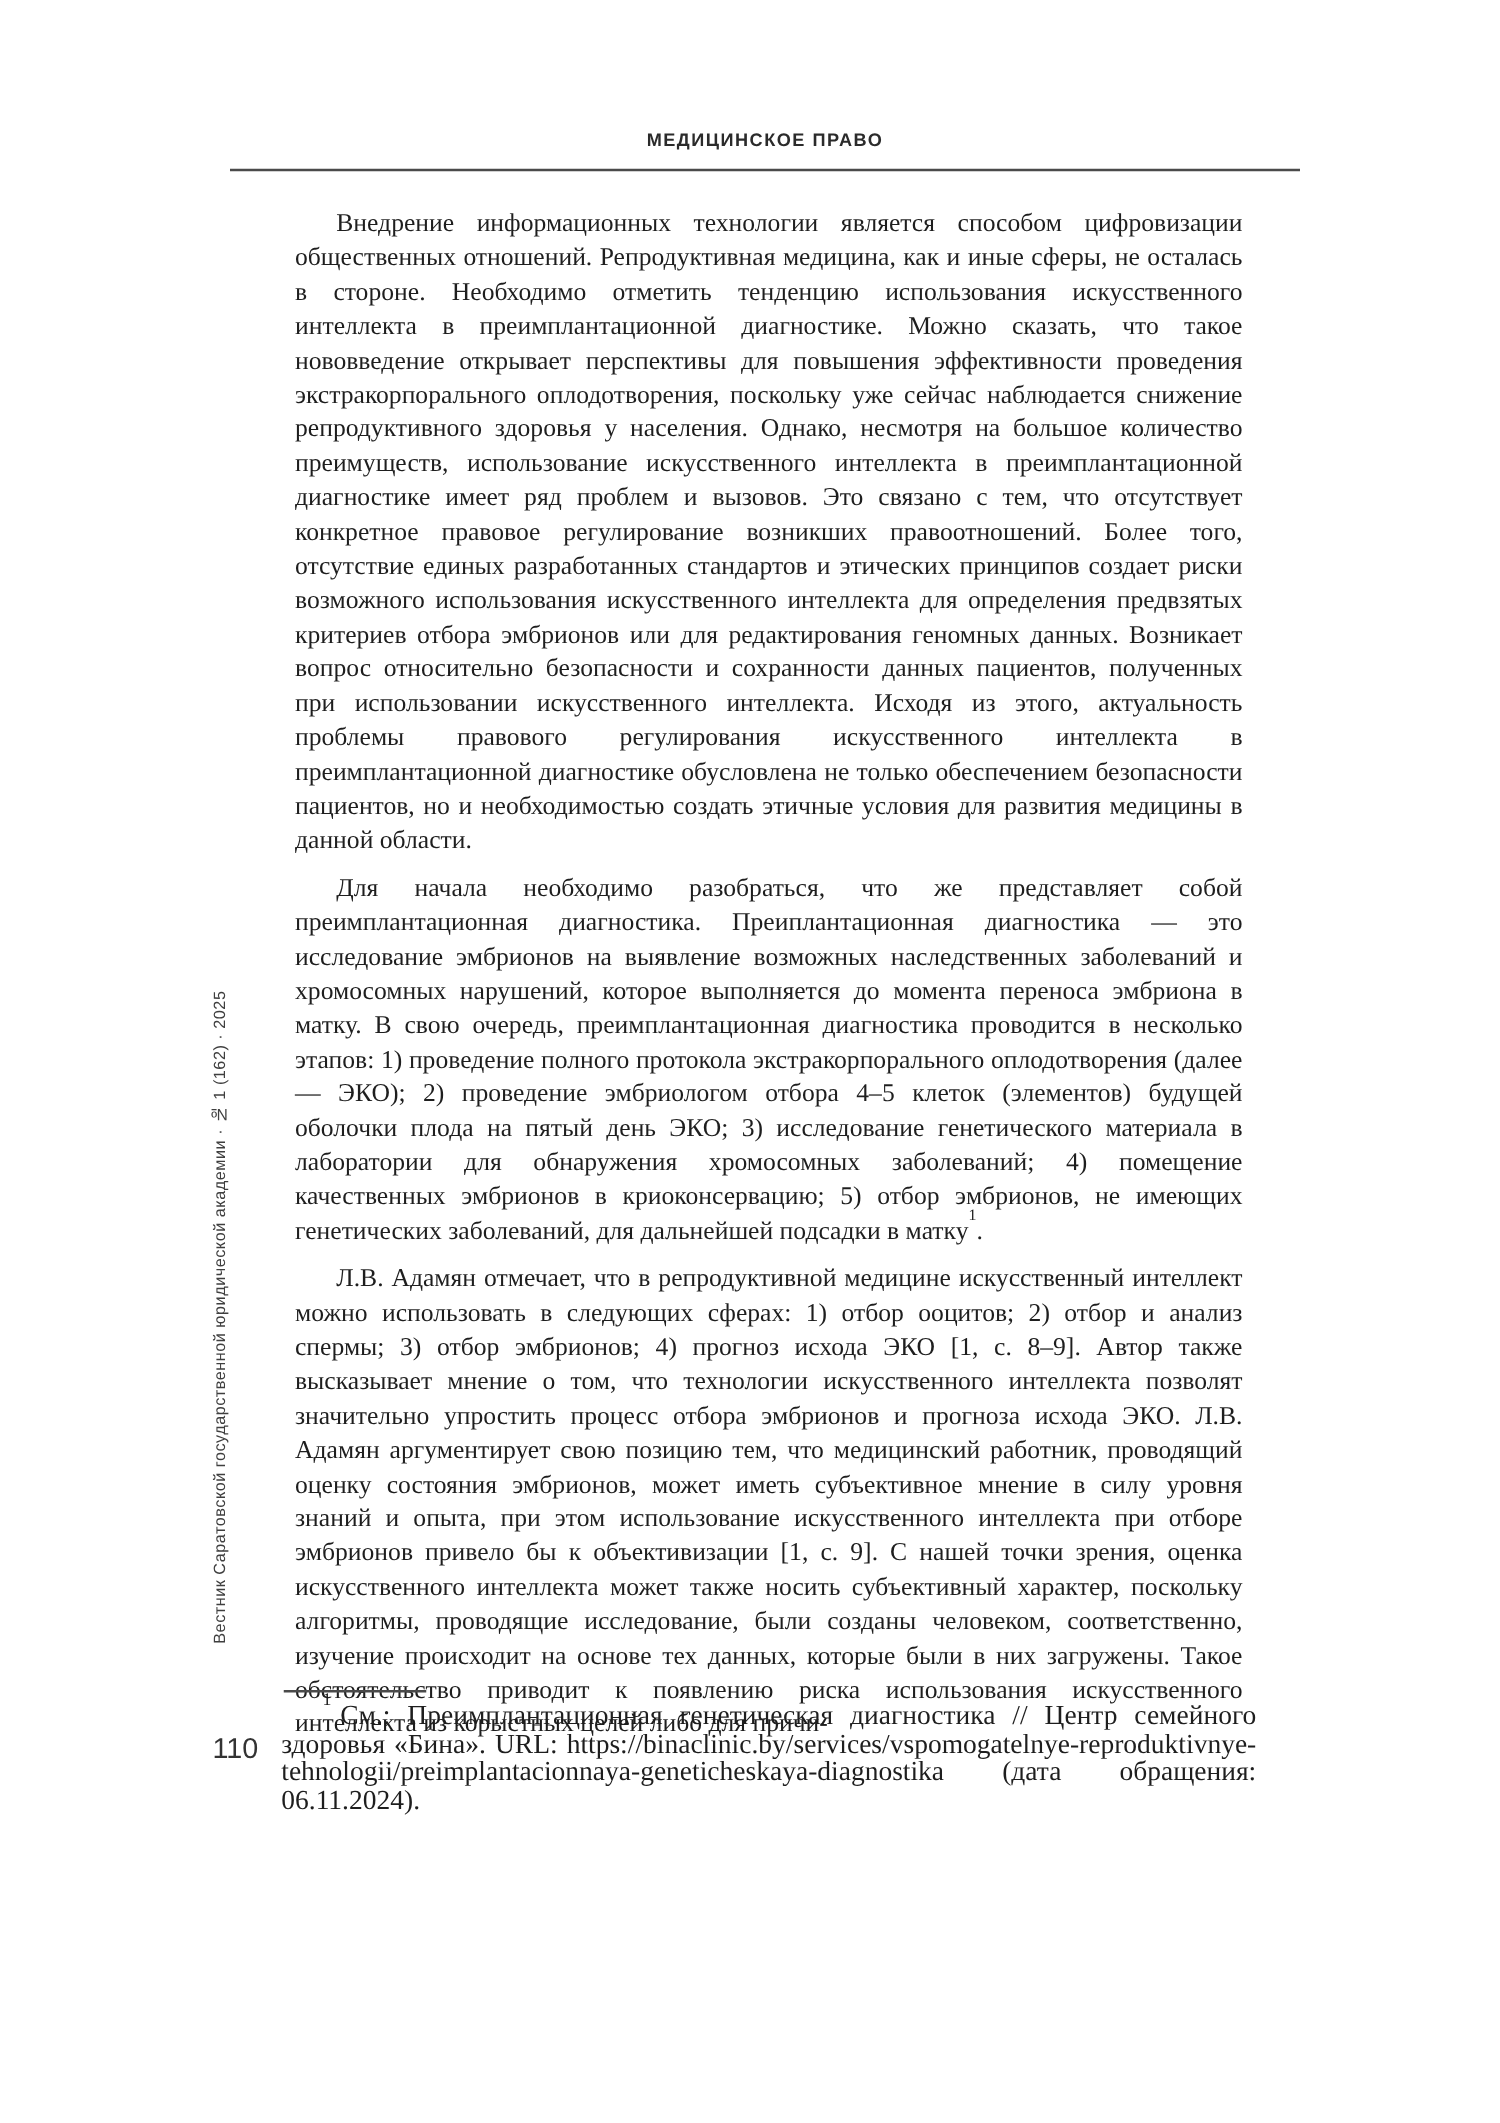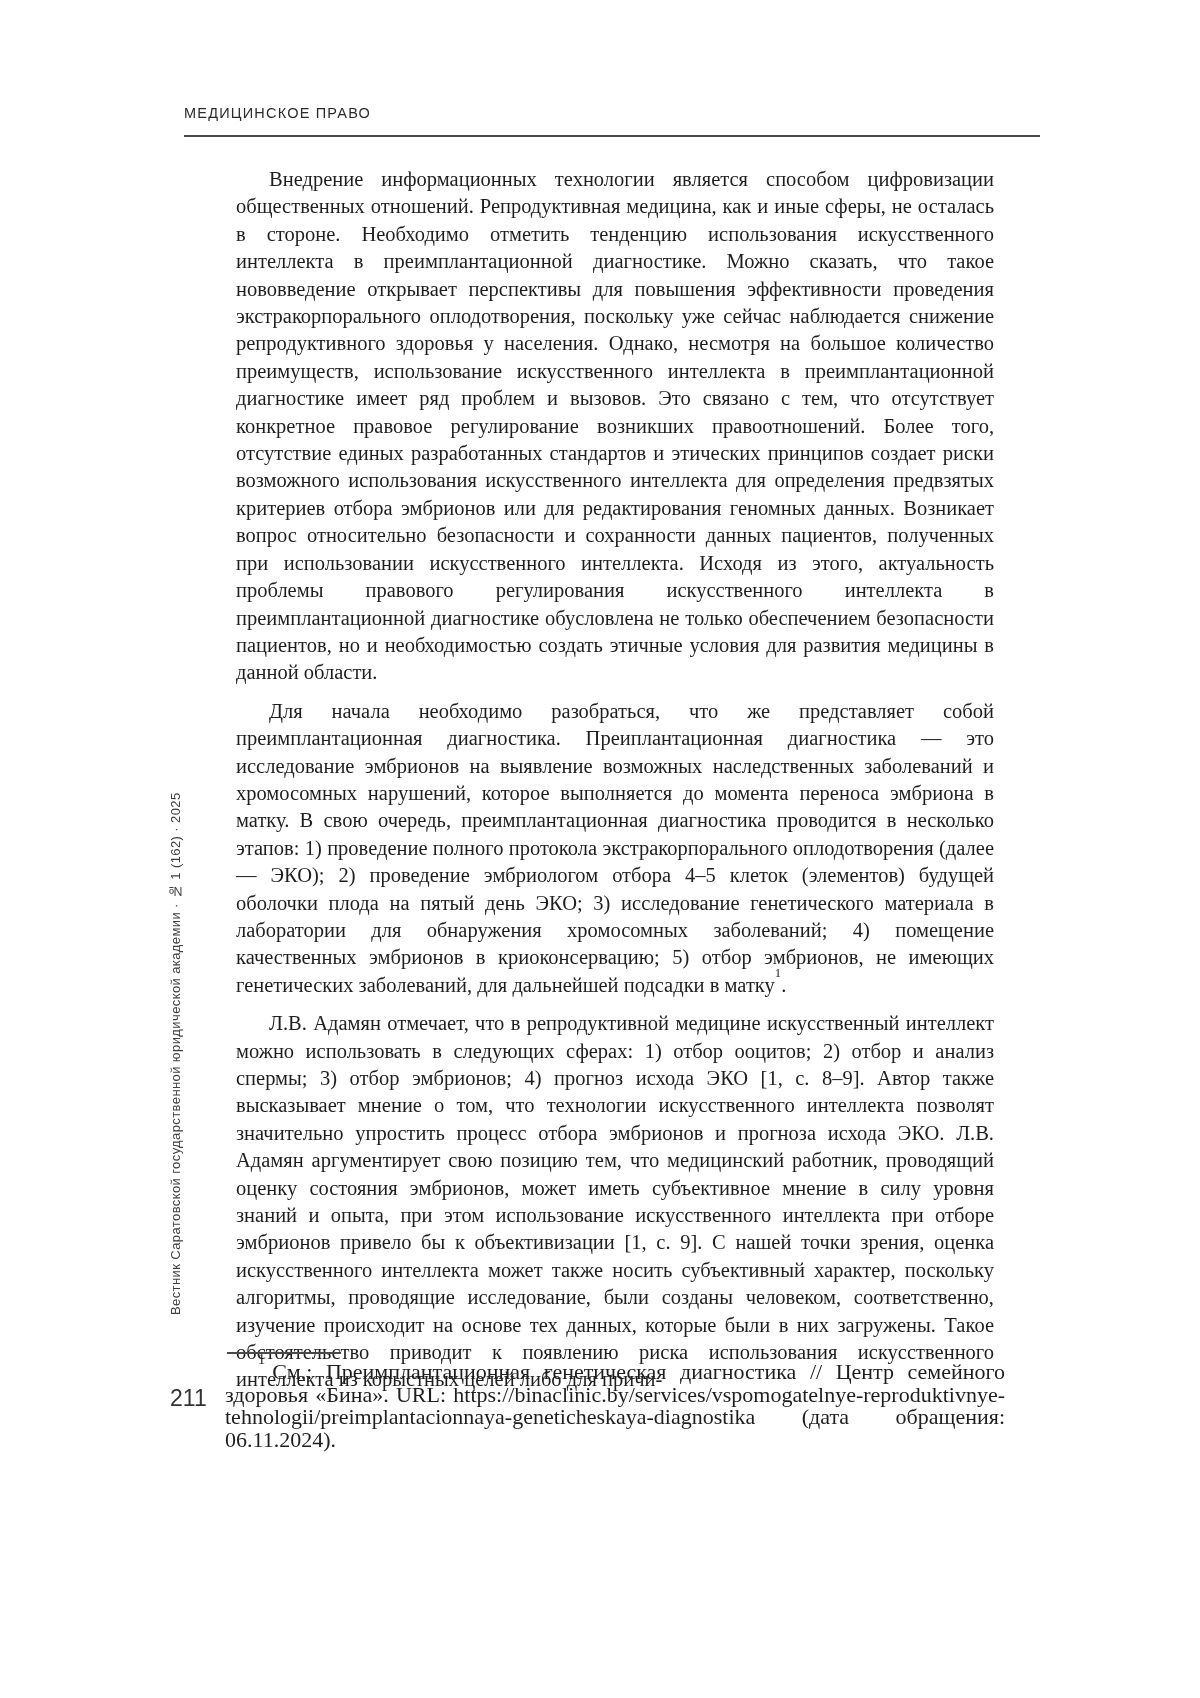--- a/index.html
+++ b/index.html
@@ -10,24 +10,24 @@
     background: #ffffff;
     font-family: "Liberation Serif", "DejaVu Serif", serif;
     color: #1e1e1e;
     overflow: hidden;
   }
   .running-head {
     position: absolute;
     top: 105px;
     left: 184px;
     width: 856px;
-    text-align: left;
+    text-align: center;
     font-family: "Liberation Sans", sans-serif;
     font-size: 14.5px;
-    font-weight: 400;
+    font-weight: 700;
     letter-spacing: 1.2px;
     color: #2b2b2b;
   }
   .head-rule {
     position: absolute;
     top: 135px;
     left: 184px;
     width: 856px;
     height: 2px;
     background: #4a4a4a;
@@ -116,15 +116,15 @@
   <div class="footnote-rule"></div>
 
   <div class="footnote">
     <p>
       <sup class="fn-marker">1</sup><span>См.: Преимплантационная генетическая диагностика // Центр семейного здоровья «Бина». URL: https://binaclinic.by/services/vspomogatelnye-reproduktivnye-tehnologii/preimplantacionnaya-geneticheskaya-diagnostika (дата обращения: 06.11.2024).</span>
     </p>
   </div>
 
   <div class="sidebar-vertical">Вестник Саратовской государственной юридической академии · № 1 (162) · 2025</div>
 
-  <div class="page-number">211</div>
+  <div class="page-number">110</div>
 
 </div>
 
 </body></html>

